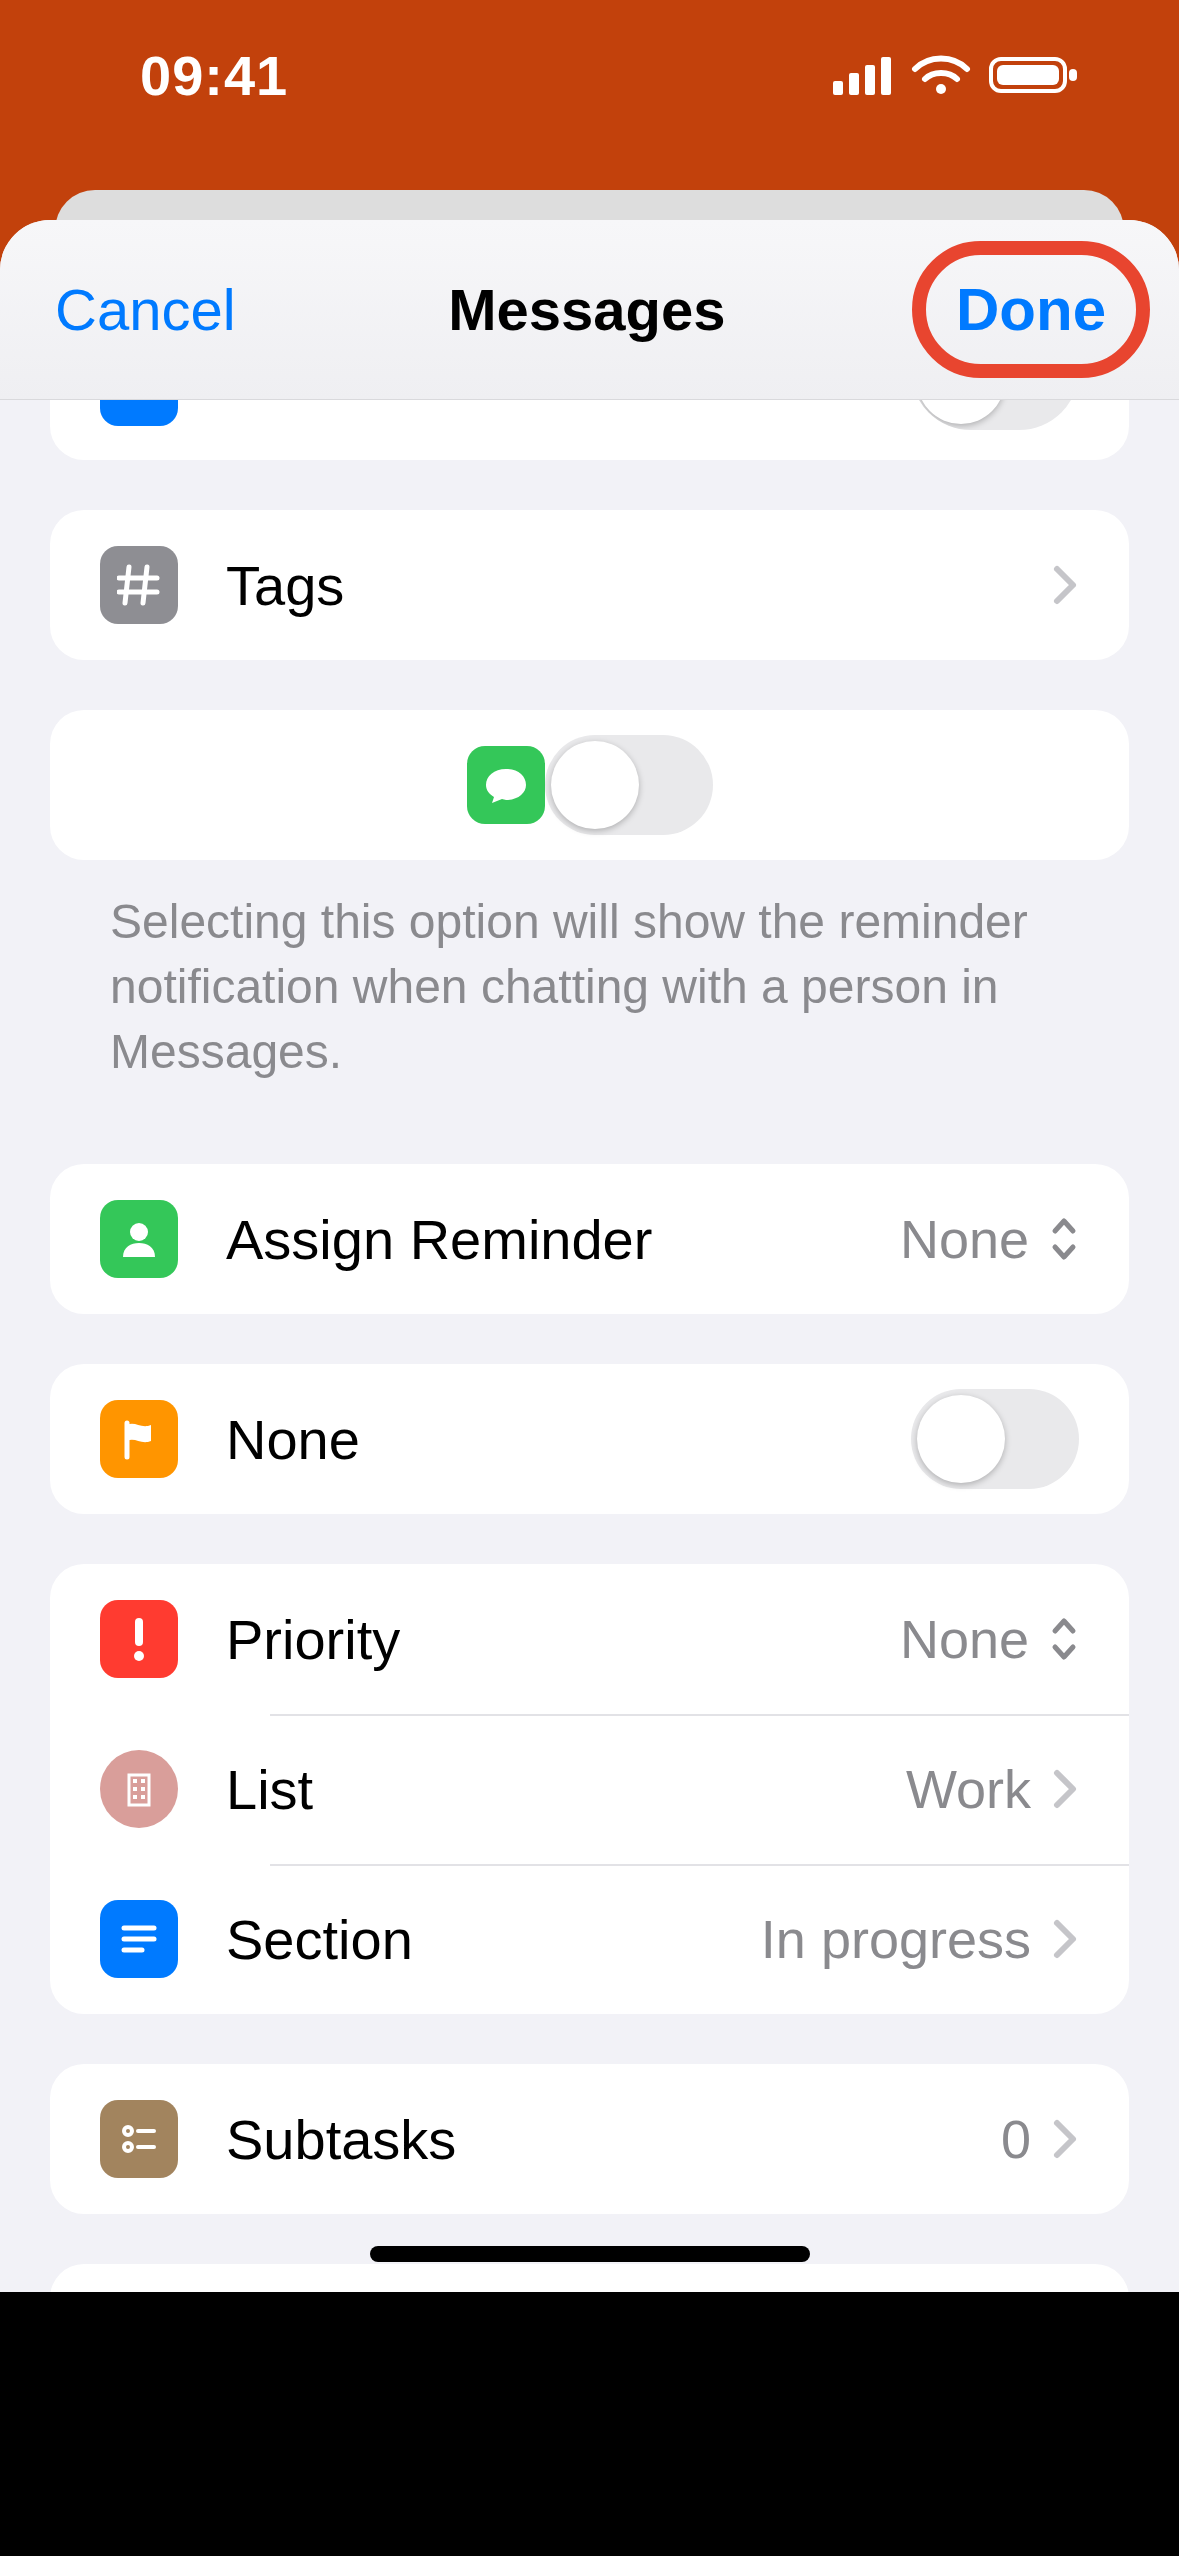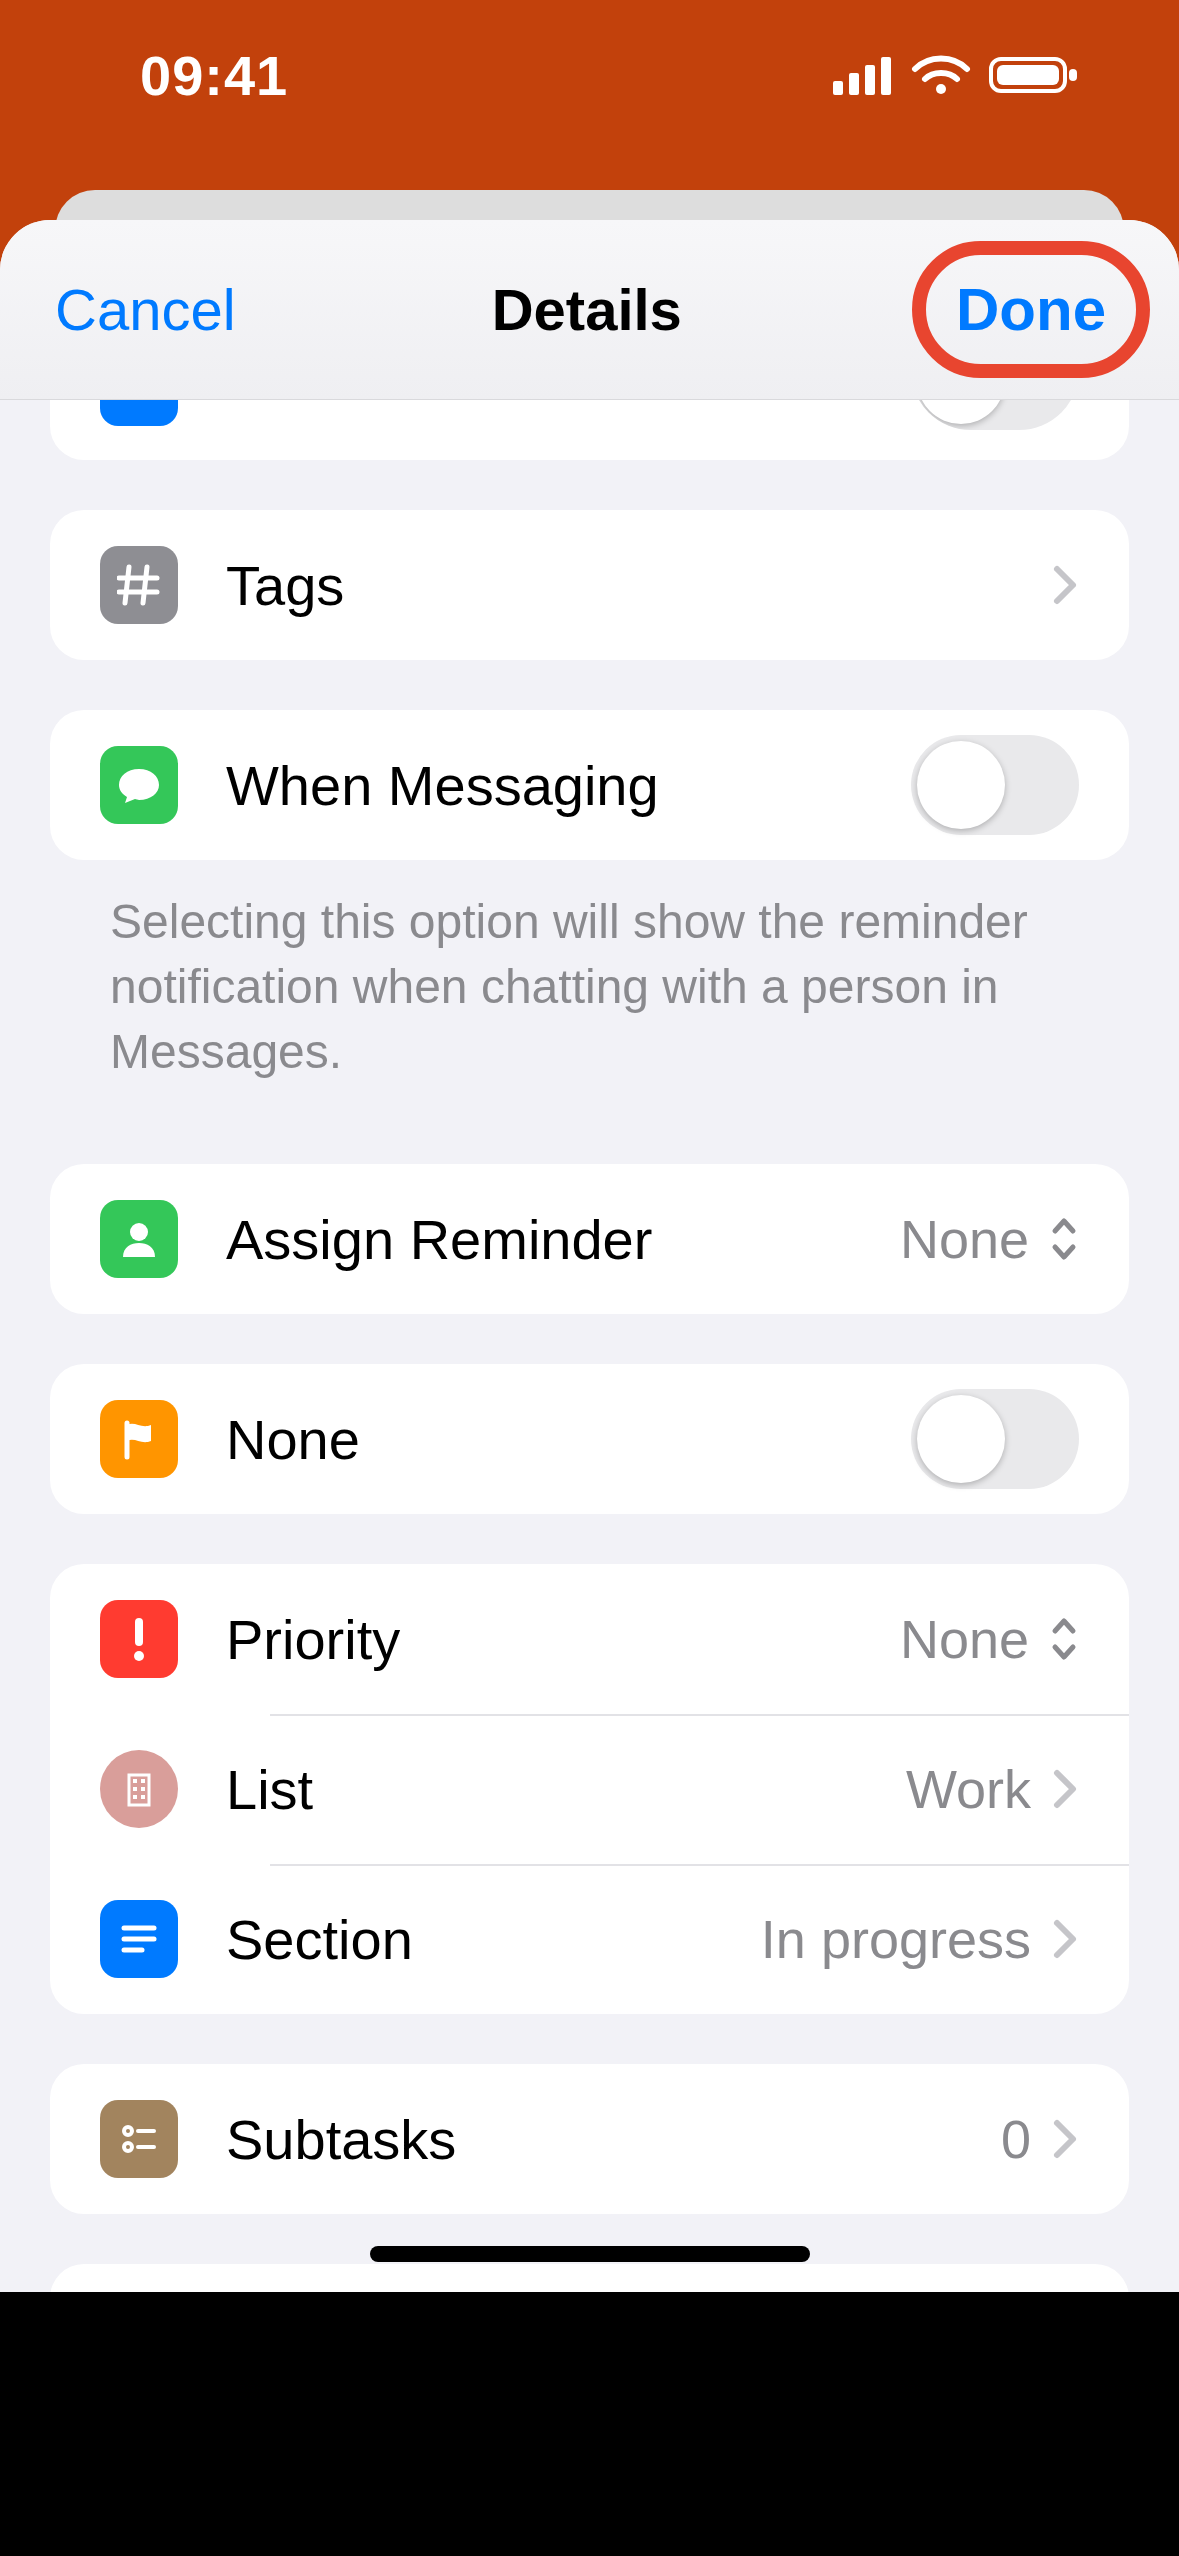--- a/index.html
+++ b/index.html
@@ -82,21 +82,21 @@
       </span>
     </div>
   </div>
 
   <div class="behind-sheet"></div>
 
   <div class="sheet">
 
     <div class="nav">
       <div class="nav-cancel">Cancel</div>
-      <div class="nav-title">Details</div>
+      <div class="nav-title">Messages</div>
       <div class="nav-done-wrap">
         <span class="nav-done">Done</span>
         <div class="done-highlight"></div>
       </div>
     </div>
 
     <div class="content">
 
       <div class="partial-group">
         <div class="partial-blue"></div>
@@ -129,21 +129,20 @@
       </div>
 
 
       <div class="group">
         <div class="row">
           <div class="icon-box bg-green">
             <svg width="48" height="48" viewBox="0 0 48 48">
                 <path d="M24 8 C12 8 4 15 4 24 C4 29 7 33 12 36 L10 42 L20 38 C21 38 23 39 24 39 C36 39 44 32 44 24 C44 15 36 8 24 8 Z" fill="#fff"></path>
               </svg>
           </div>
-          <div class="row-label">When Messaging</div>
           <div class="toggle">
               <div class="toggle-knob"></div>
             </div>
         </div>
       </div>
       <div class="footer-text">Selecting this option will show the reminder notification when chatting with a person in Messages.</div>
 
       <div class="group" style="margin-top:80px;">
         <div class="row">
           <div class="icon-box bg-green">

